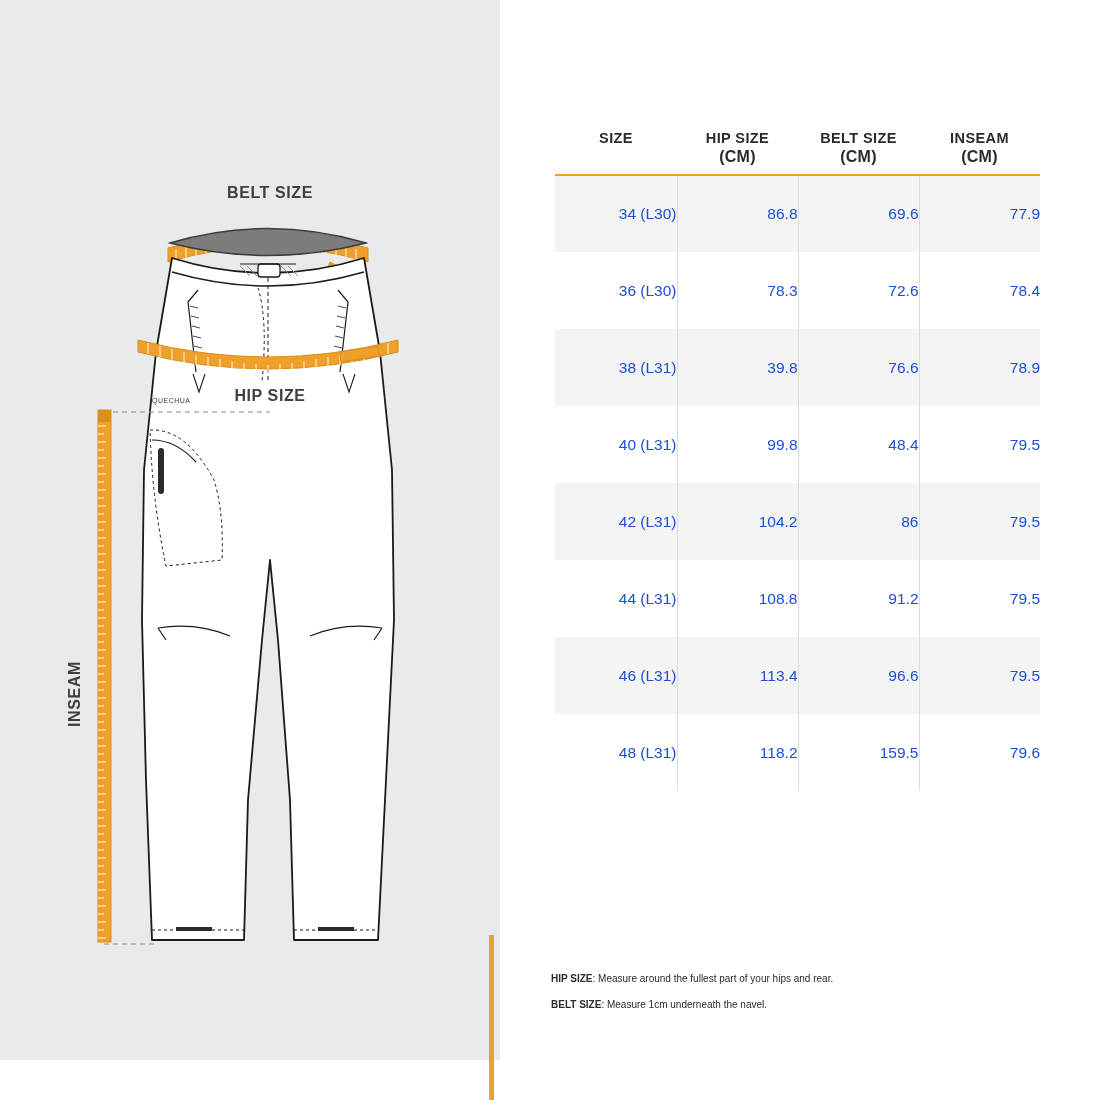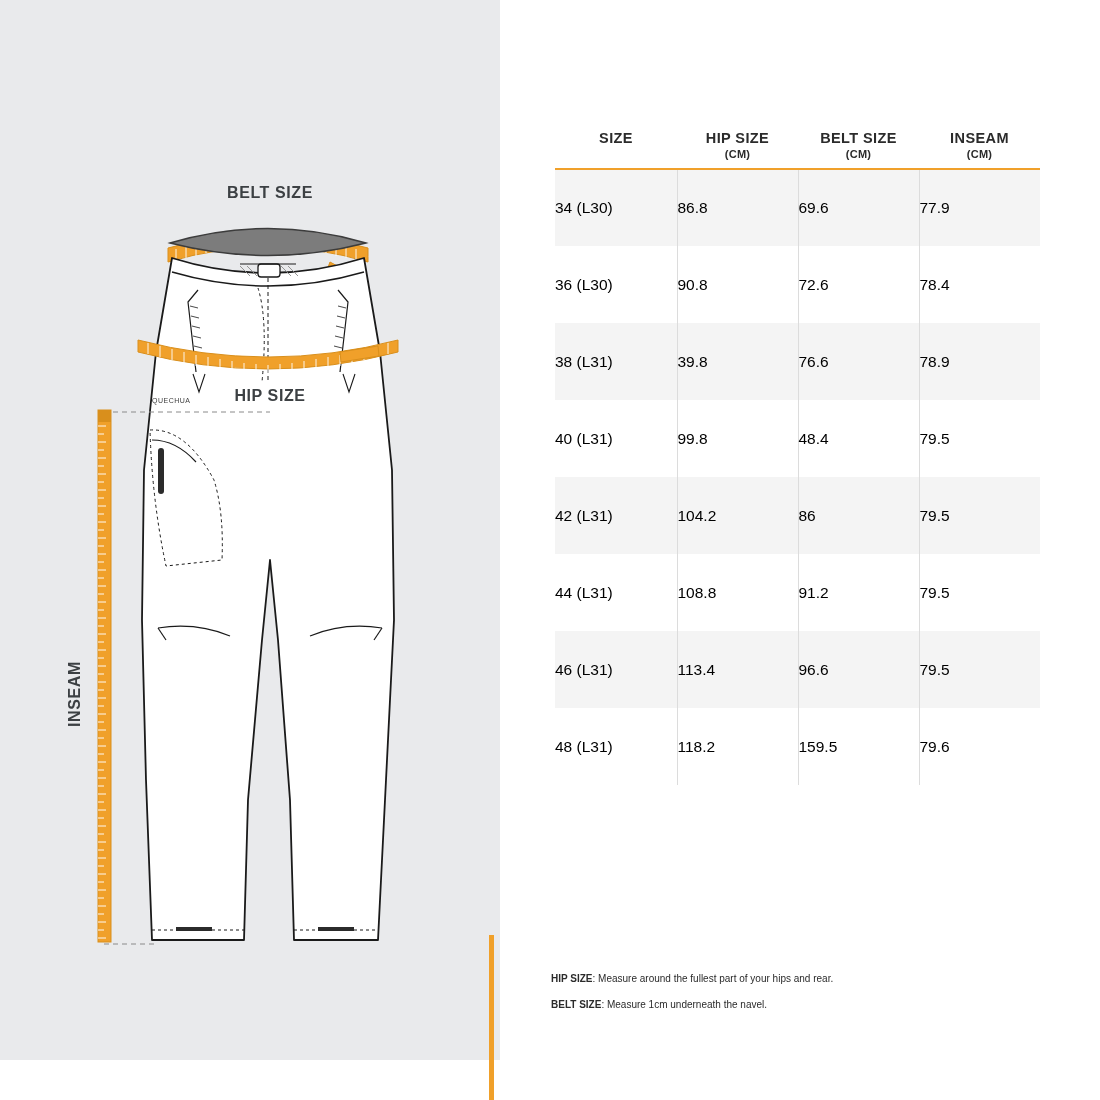--- a/index.html
+++ b/index.html
@@ -65,30 +65,30 @@
     font-size: 14.5px;
     font-weight: bold;
     color: #2b2b2b;
     letter-spacing: 0.4px;
     padding-bottom: 8px;
     text-align: center;
     vertical-align: top;
   }
   table.size-table th .unit {
     display: block;
-    font-size: 11px;
+    font-size: 16px;
     font-weight: bold;
     letter-spacing: 0.3px;
     margin-top: 2px;
   }
   thead tr { border-bottom: 2.5px solid #f0a02a; }
   table.size-table td {
     font-size: 15.5px;
-    color: #000000;
-    text-align: left;
+    color: #1d4ed8;
+    text-align: right;
     height: 77px;
     border-right: 1px solid #dcdcdc;
   }
   table.size-table td:last-child { border-right: none; }
   table.size-table tbody tr:nth-child(odd) { background: #f4f4f4; }
   table.size-table tbody tr:nth-child(even) { background: #ffffff; }
   table.size-table col.c-size   { width: 122px; }
   table.size-table col.c-hip    { width: 121px; }
   table.size-table col.c-belt   { width: 121px; }
   table.size-table col.c-inseam { width: 121px; }
@@ -346,21 +346,21 @@
       </thead>
       <tbody>
         <tr>
           <td>34 (L30)</td>
           <td>86.8</td>
           <td>69.6</td>
           <td>77.9</td>
         </tr>
         <tr>
           <td>36 (L30)</td>
-          <td>90.8</td>
+          <td>78.3</td>
           <td>72.6</td>
           <td>78.4</td>
         </tr>
         <tr>
           <td>38 (L31)</td>
           <td>39.8</td>
           <td>76.6</td>
           <td>78.9</td>
         </tr>
         <tr>

